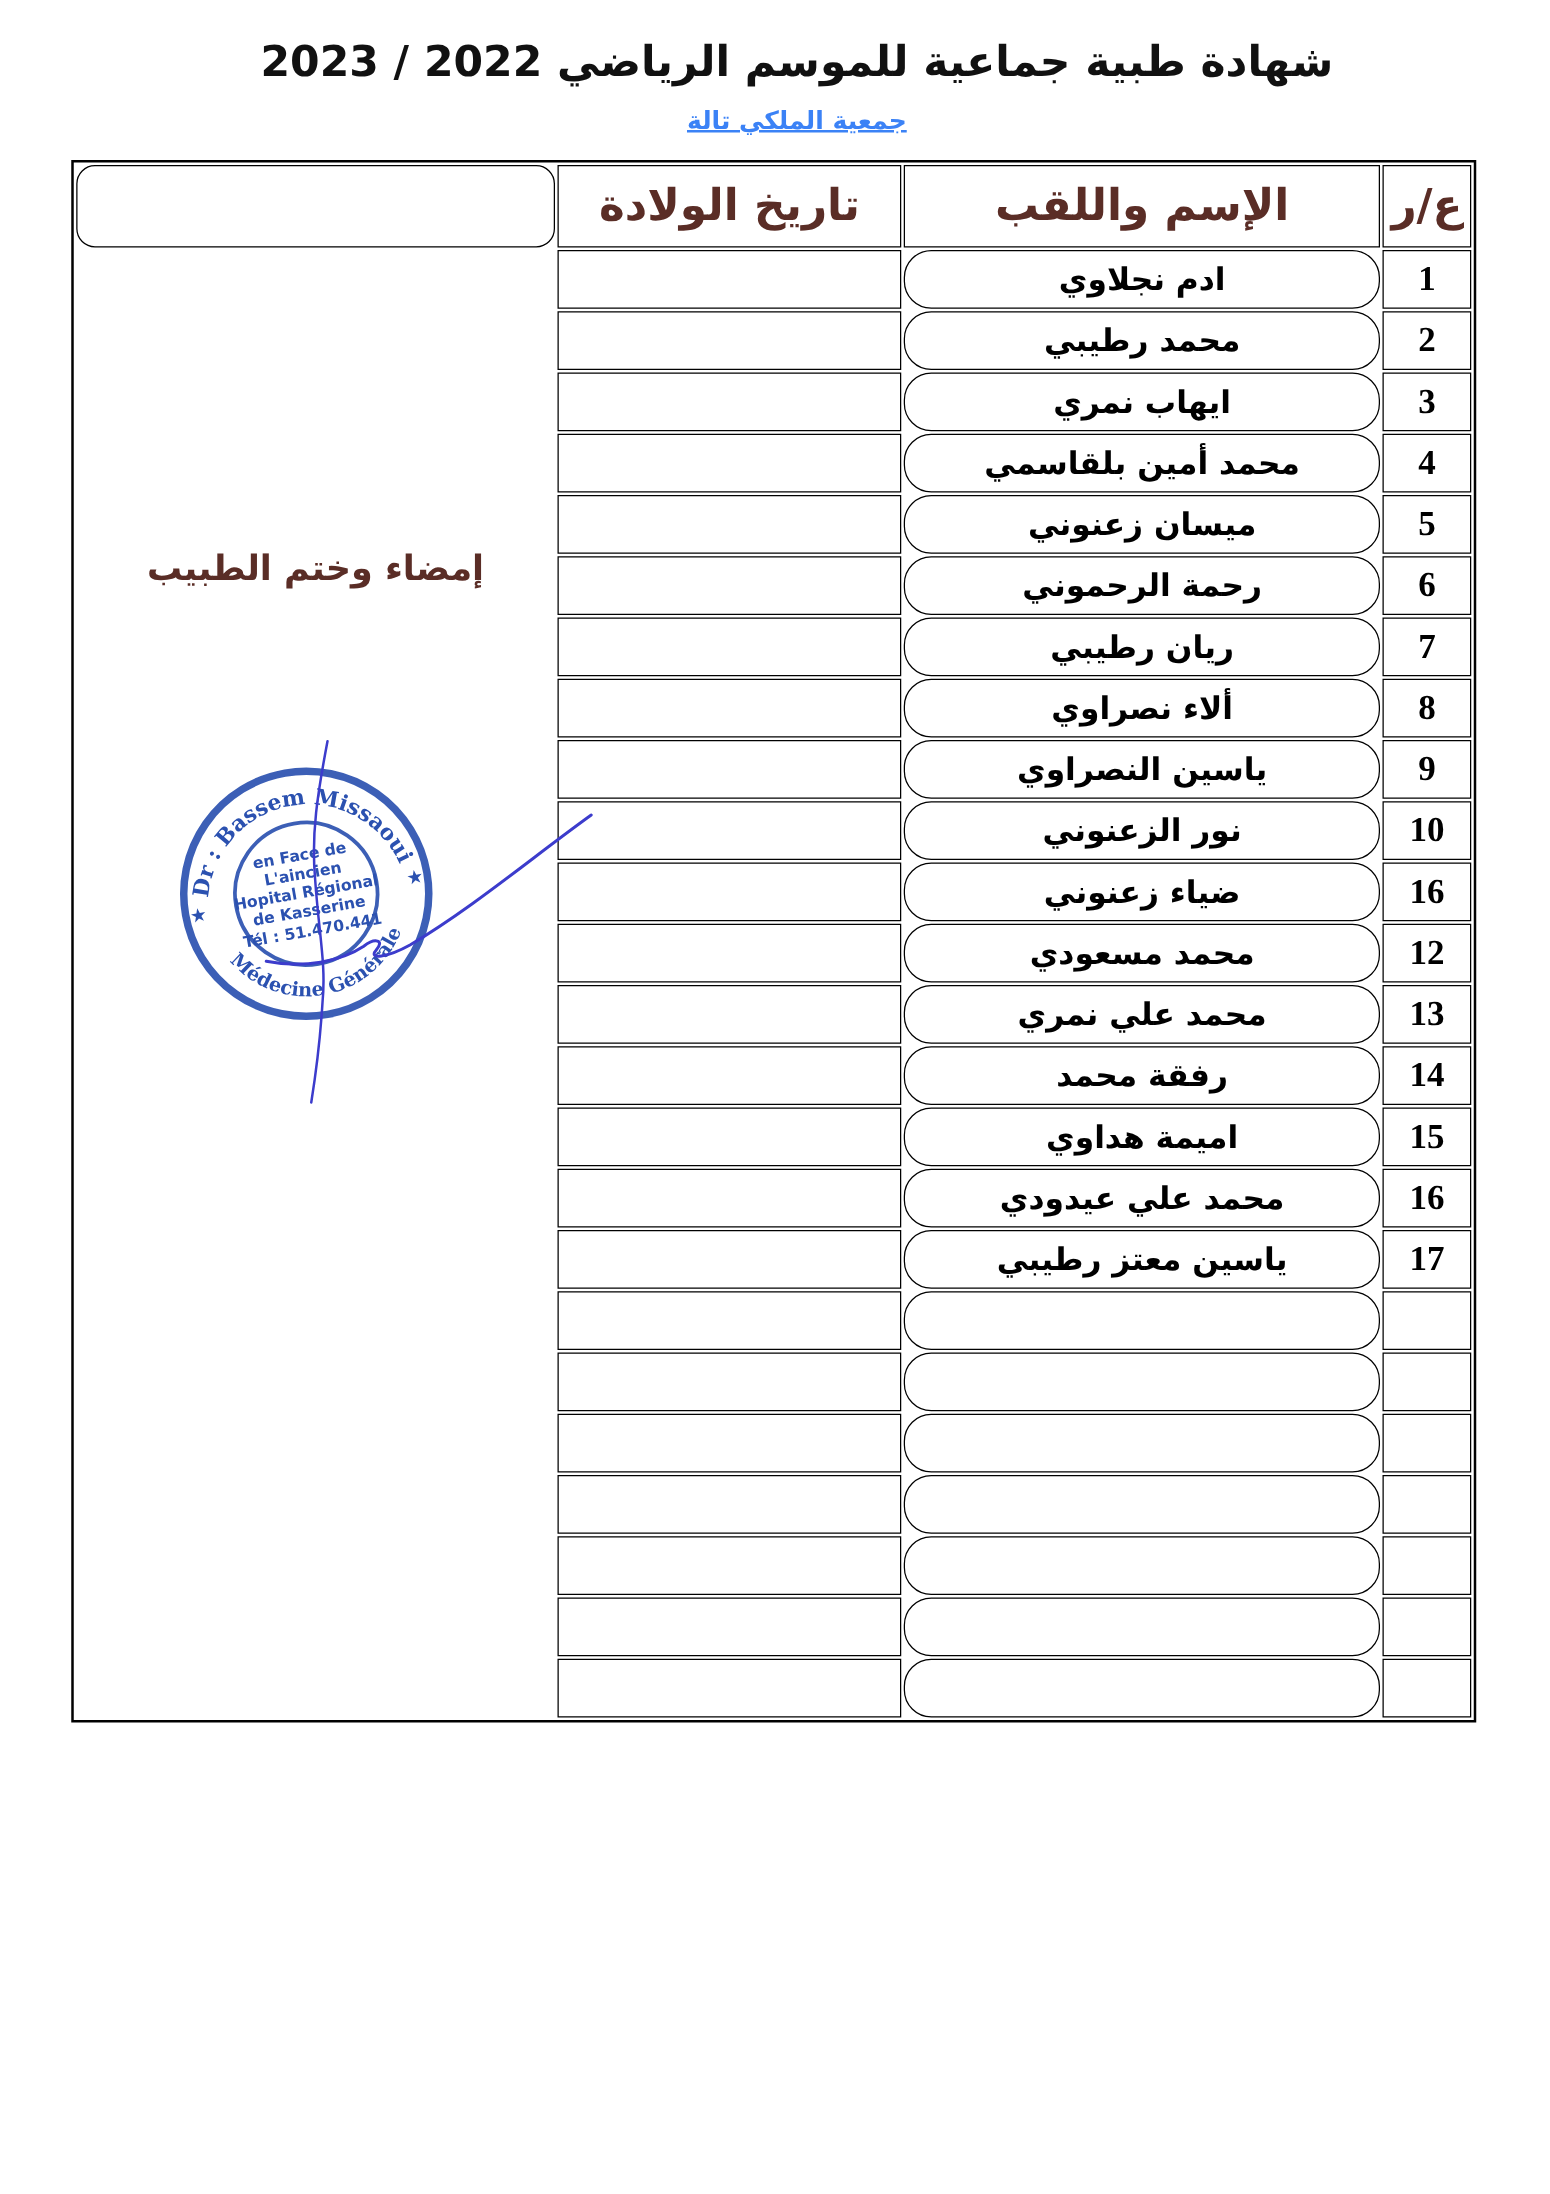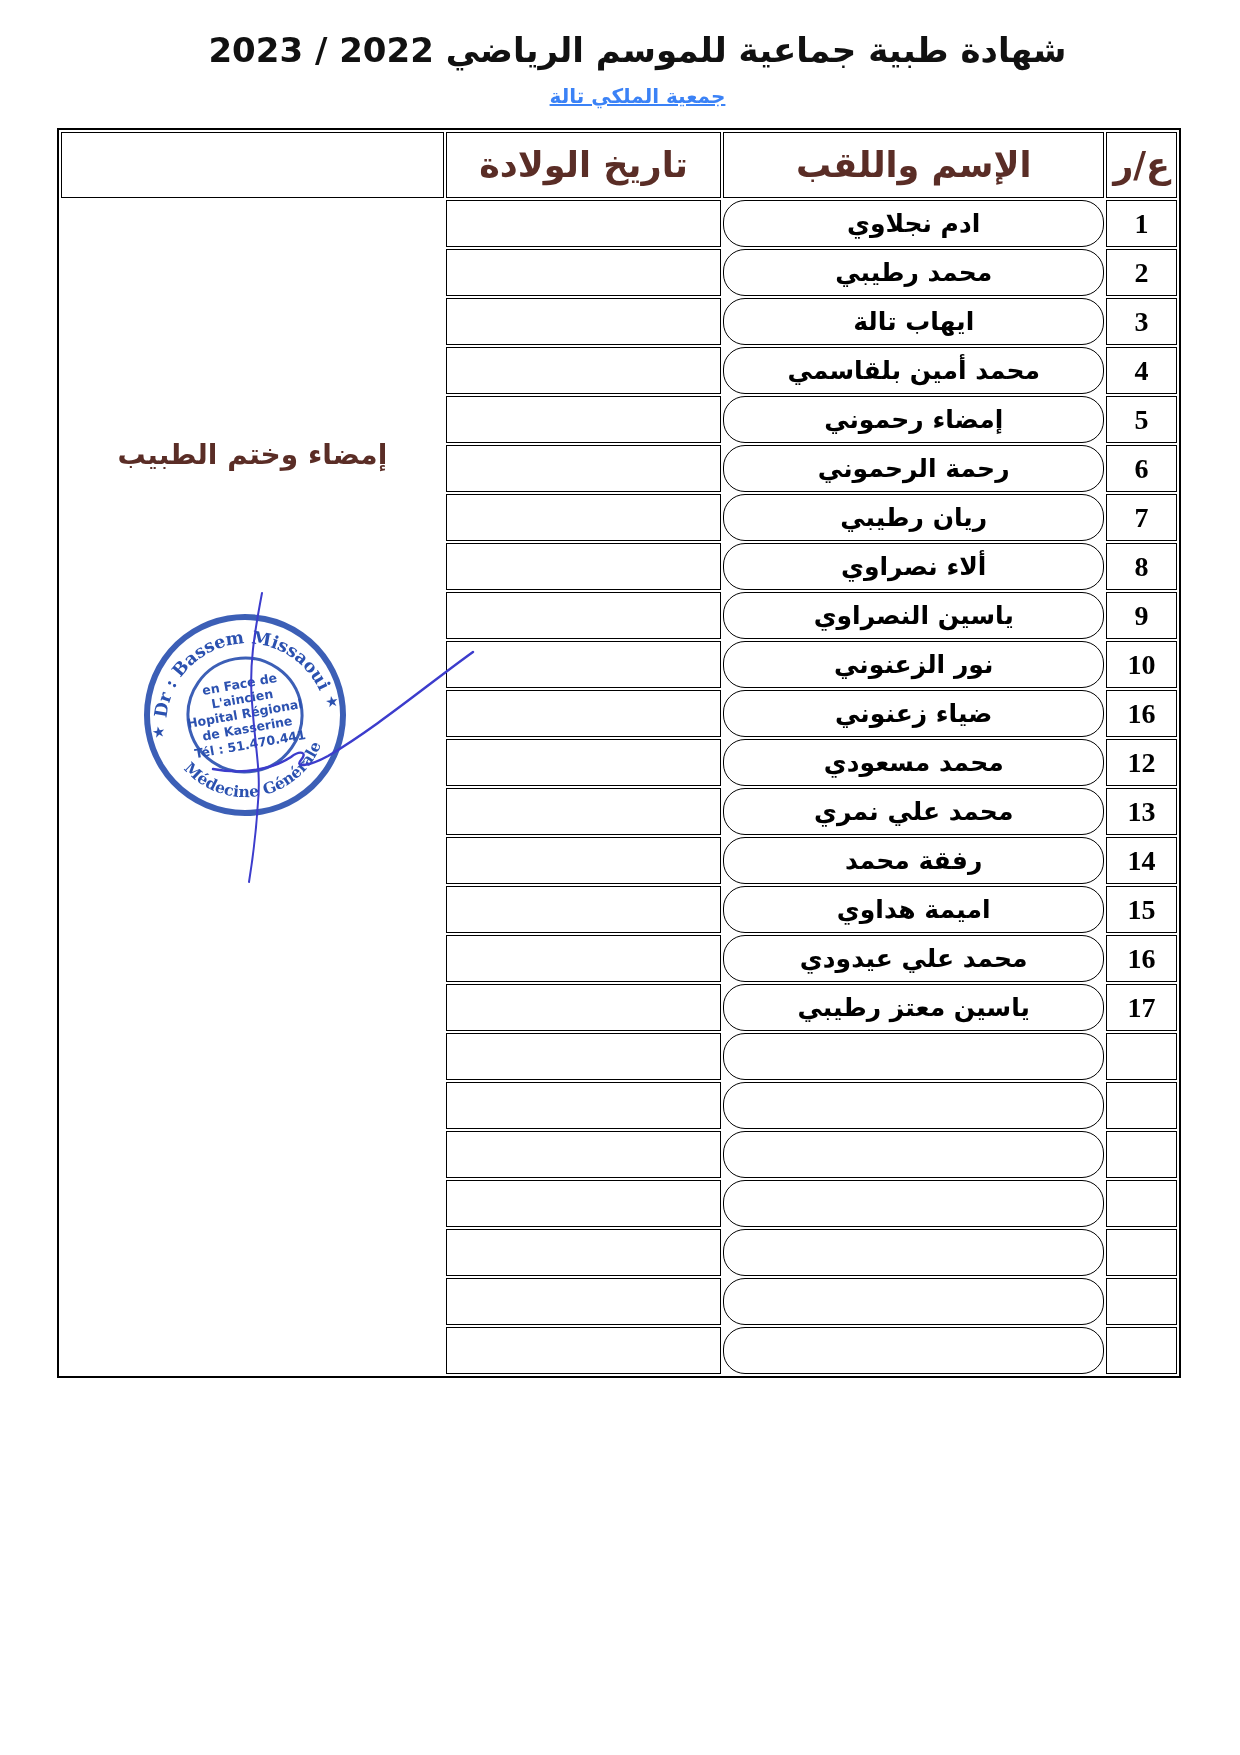--- a/index.html
+++ b/index.html
@@ -57,20 +57,21 @@
   td.name{
     text-align:center;vertical-align:middle;
     font-size:25px;font-weight:bold;color:#000;
     font-family:"DejaVu Sans",sans-serif;
     border-radius:22px;
   }
   td.dob{}
   td.sigcell{
     vertical-align:top;
     position:relative;
+    border-radius:15px;
   }
   .sig-label{
     position:absolute;top:305px;left:0;right:0;
     text-align:center;
     font-size:28px;font-weight:bold;color:#5a2d26;
     direction:rtl;
   }
   .stamp-wrap{
     position:absolute;left:95px;top:555px;
     width:395px;height:350px;
@@ -110,31 +111,31 @@
           <td class="name">ادم نجلاوي</td>
           <td class="dob"></td>
         </tr>
         <tr>
           <td class="num">2</td>
           <td class="name">محمد رطيبي</td>
           <td class="dob"></td>
         </tr>
         <tr>
           <td class="num">3</td>
-          <td class="name">ايهاب تالة</td>
+          <td class="name">ايهاب نمري</td>
           <td class="dob"></td>
         </tr>
         <tr>
           <td class="num">4</td>
           <td class="name">محمد أمين بلقاسمي</td>
           <td class="dob"></td>
         </tr>
         <tr>
           <td class="num">5</td>
-          <td class="name">إمضاء رحموني</td>
+          <td class="name">ميسان زعنوني</td>
           <td class="dob"></td>
         </tr>
         <tr>
           <td class="num">6</td>
           <td class="name">رحمة الرحموني</td>
           <td class="dob"></td>
         </tr>
         <tr>
           <td class="num">7</td>
           <td class="name">ريان رطيبي</td>

